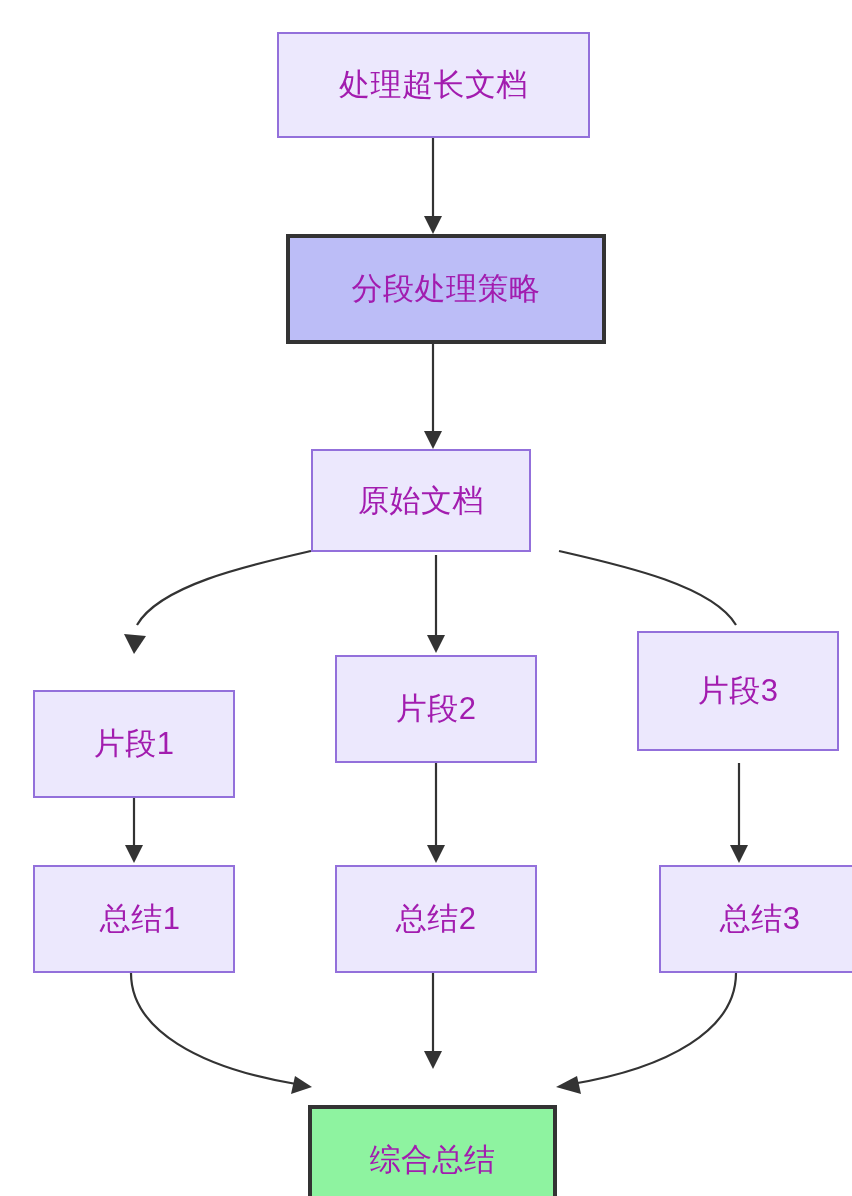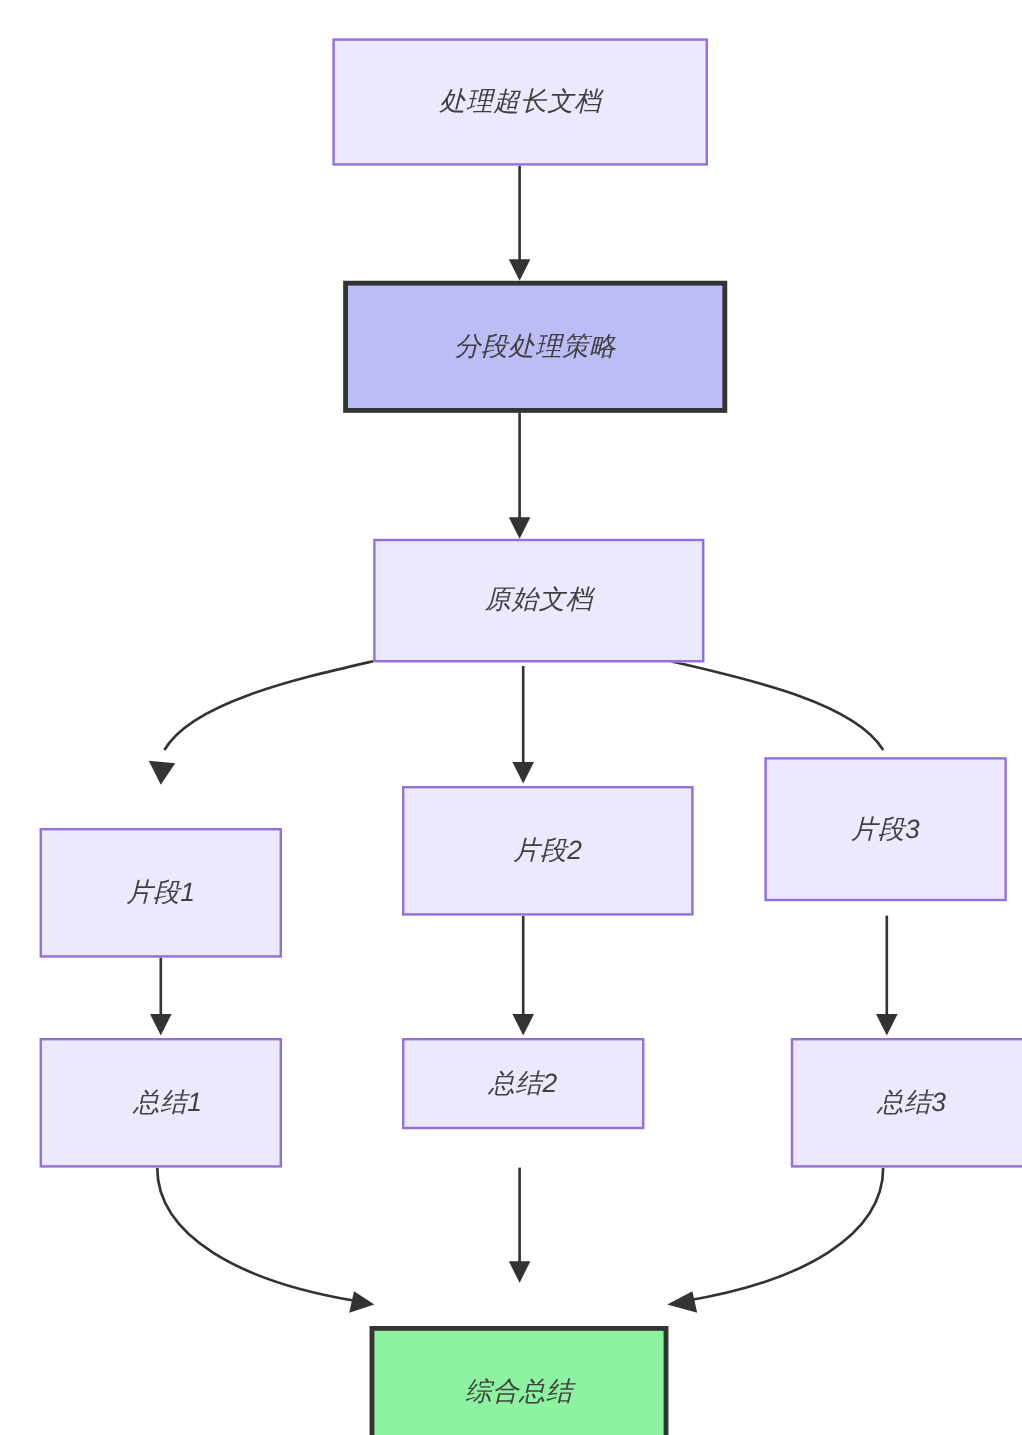--- a/index.html
+++ b/index.html
@@ -44,26 +44,25 @@
   }
   .node-strong {
     background: #bcbdf7;
     border: 4px solid #333333;
   }
   .node-green {
     background: #8ef3a0;
     border: 4px solid #333333;
   }
   .node-label {
-    color: #404040;
-    font-size: 22px;
+    color: #a21caf;
+    font-size: 31px;
     line-height: 1.2;
     letter-spacing: 0.5px;
     white-space: nowrap;
-    font-style: italic;
   }
 </style>
 </head>
 <body>
 
 <svg id="flowchart" viewBox="0 0 852 1196">
 
   <g>
     <path class="edge-path" d="M 433,138 L 433,222"></path>
     <polygon class="arrow-head" points="433,234 424,216 442,216"></polygon>
@@ -121,41 +120,41 @@
 </svg>
 
 <div class="node-box node-default" style="left:277px; top:32px; width:313px; height:106px;">
   <span class="node-label">处理超长文档</span>
 </div>
 
 <div class="node-box node-strong" style="left:270px; top:234px; width:320px; height:110px;margin-left:16px;">
   <span class="node-label">分段处理策略</span>
 </div>
 
-<div class="node-box node-default" style="left:311px; top:449px; width:276px; height:103px;">
+<div class="node-box node-default" style="left:311px; top:449px; width:220px; height:103px;">
   <span class="node-label">原始文档</span>
 </div>
 
 <div class="node-box node-default" style="left:33px; top:655px; width:202px; height:108px;margin-top:35px;">
   <span class="node-label">片段1</span>
 </div>
 
-<div class="node-box node-default" style="left:335px; top:655px; width:243px; height:108px;">
+<div class="node-box node-default" style="left:335px; top:655px; width:202px; height:108px;">
   <span class="node-label">片段2</span>
 </div>
 
 <div class="node-box node-default" style="left:637px; top:631px; width:202px; height:120px;">
   <span class="node-label">片段3</span>
 </div>
 
 <div class="node-box node-default" style="left:33px; top:865px; width:202px; height:108px;padding-left:12px;">
   <span class="node-label">总结1</span>
 </div>
 
-<div class="node-box node-default" style="left:335px; top:865px; width:202px; height:76px;">
+<div class="node-box node-default" style="left:335px; top:865px; width:202px; height:108px;">
   <span class="node-label">总结2</span>
 </div>
 
 <div class="node-box node-default" style="left:659px; top:865px; width:202px; height:108px;">
   <span class="node-label">总结3</span>
 </div>
 
 <div class="node-box node-green" style="left:308px; top:1069px; width:249px; height:110px;margin-top:36px;">
   <span class="node-label">综合总结</span>
 </div>

